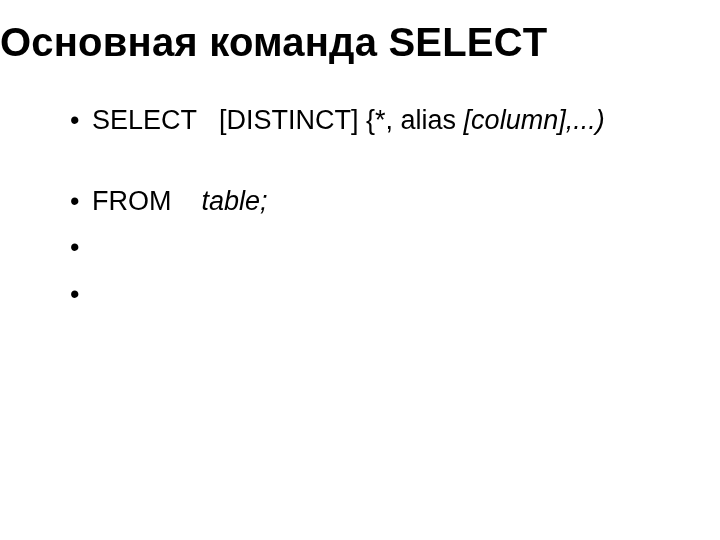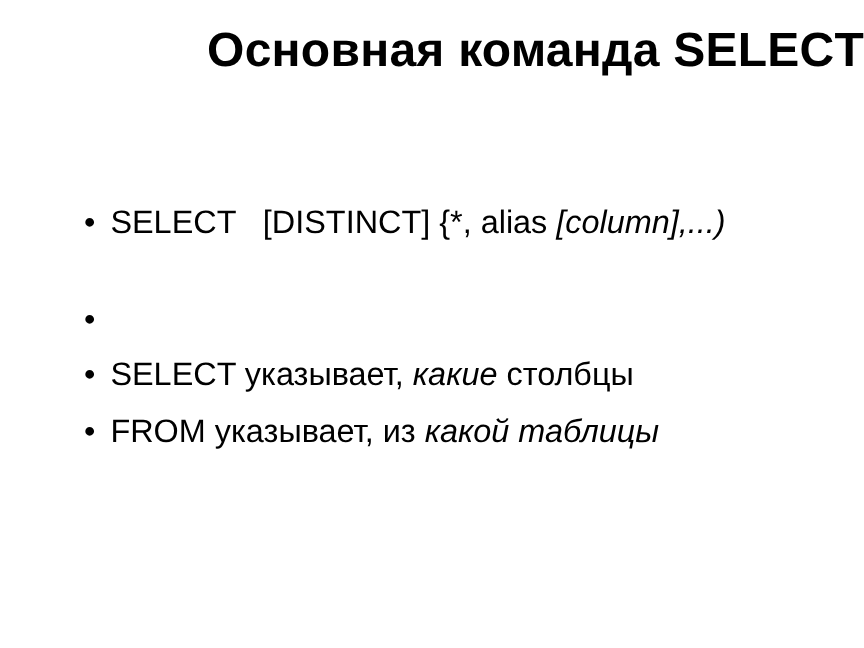--- a/index.html
+++ b/index.html
@@ -6,22 +6,22 @@
     html, body { width: 720px; height: 540px; }
     body {
       font-family: Arial, Helvetica, sans-serif;
       background: #ffffff;
       color: #000000;
       padding: 20px 0 0 0;
     }
     .title {
       font-size: 40px;
       font-weight: bold;
-      text-align: right;
-      margin-bottom: 100px;
+      text-align: left;
+      margin-bottom: 35px;
       letter-spacing: 0.2px;
     }
     .content {
       padding: 0 40px 0 70px;
     }
     .bullet-line {
       font-size: 27px;
       line-height: 1.5;
       display: flex;
       align-items: baseline;
@@ -49,29 +49,26 @@
     <span class="bullet-dot">•</span>
     <span>
       <span>SELECT</span><span class="sp-wide"></span><span>[DISTINCT] {*, alias</span><span class="it"> [column],...)</span>
     </span>
   </div>
 
   <div class="gap"></div>
 
   <div class="bullet-line">
     <span class="bullet-dot">•</span>
-  </div>
-
-  <div class="bullet-line">
-    <span class="bullet-dot">•</span>
     <span>
-      <span>SELECT указывает, </span><span class="it">какие</span><span> столбцы</span>
+      <span>FROM</span><span class="sp-wider"></span><span class="it">table;</span>
     </span>
   </div>
 
   <div class="bullet-line">
     <span class="bullet-dot">•</span>
-    <span>
-      <span>FROM указывает, из </span><span class="it">какой таблицы</span>
-    </span>
+  </div>
+
+  <div class="bullet-line">
+    <span class="bullet-dot">•</span>
   </div>
 
 </div>
 
 </body></html>

